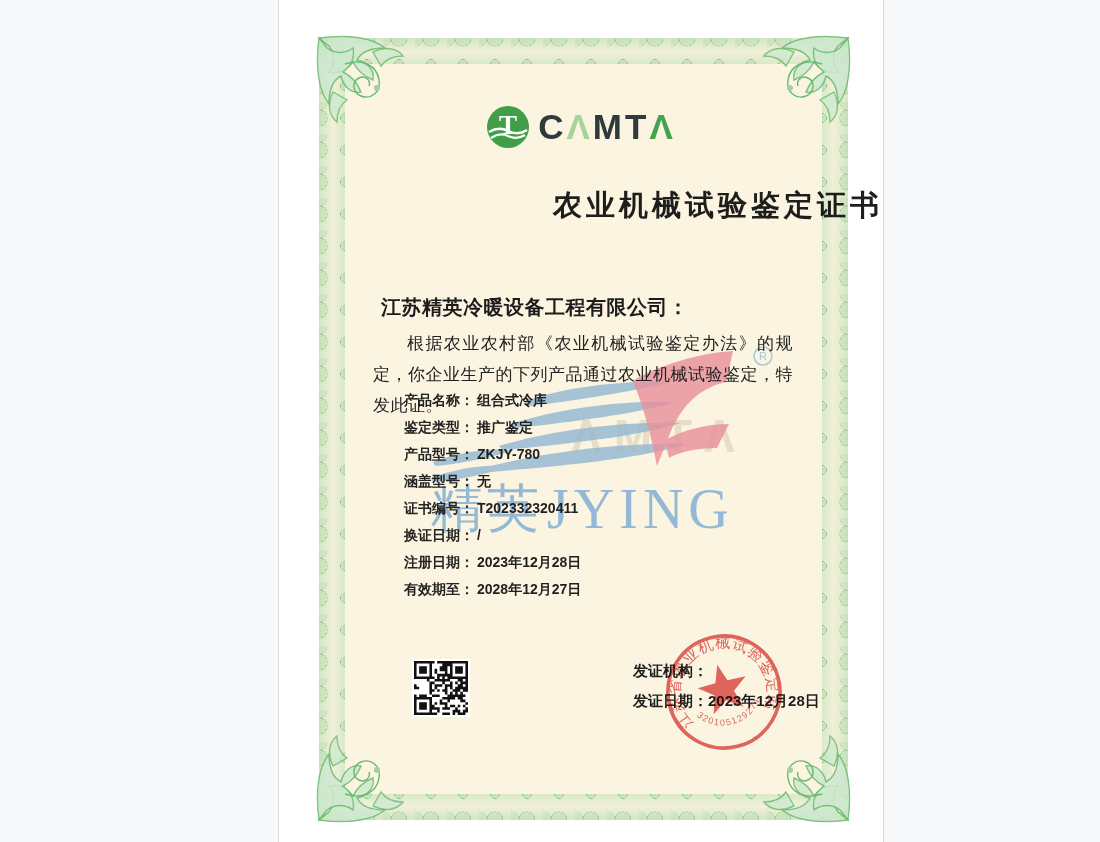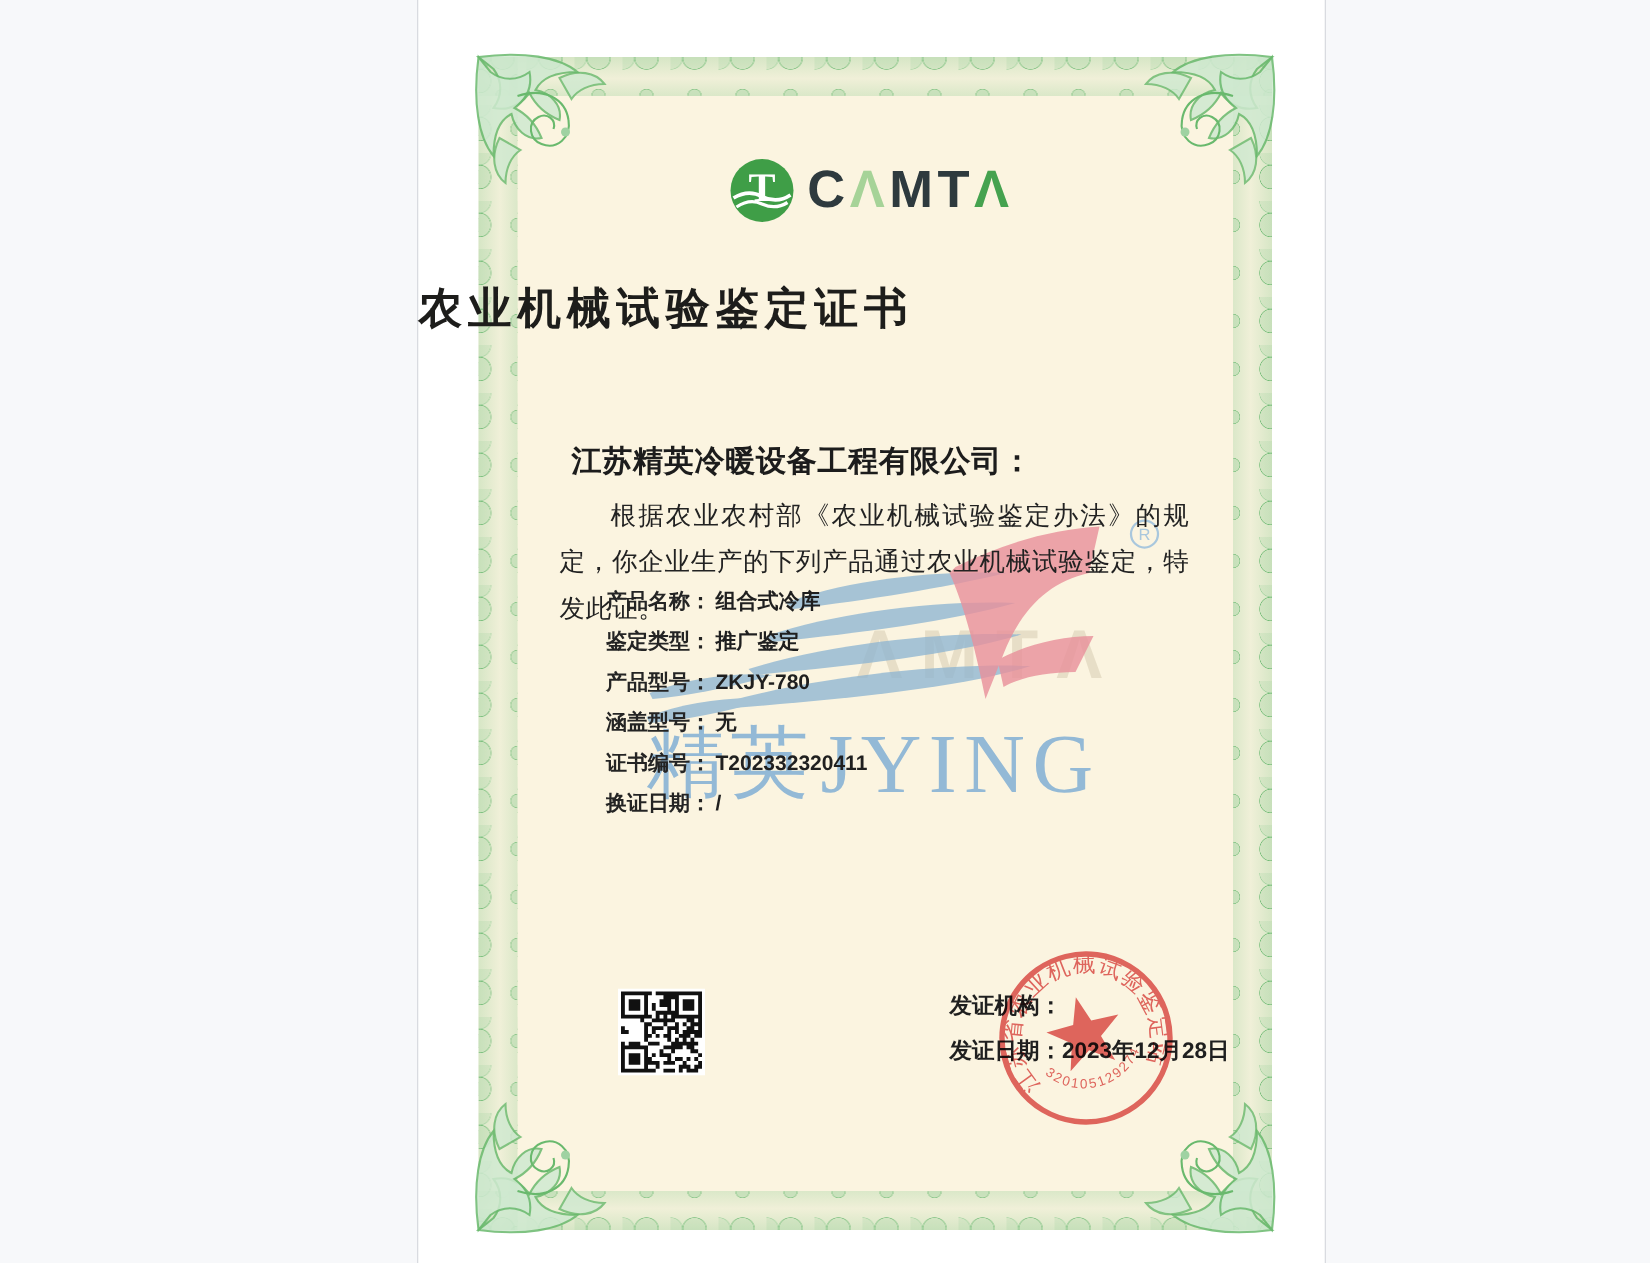--- a/index.html
+++ b/index.html
@@ -72,21 +72,21 @@
   }
   .logo-word{
     font-size:35px;font-weight:bold;letter-spacing:3px;
     font-family:"Liberation Sans","DejaVu Sans",sans-serif;
   }
   .lw-dark{color:#2e3a3e;}
   .lw-lgreen{color:#a6d398;}
   .lw-green{color:#45a24f;}
   .cert-title{
     position:absolute;left:0;right:0;top:186px;
-    text-align:left;font-family:"Liberation Serif","DejaVu Serif",serif;
+    text-align:right;font-family:"Liberation Serif","DejaVu Serif",serif;
     font-size:29px;font-weight:bold;color:#1d1d1b;letter-spacing:4px;
   }
   .addressee{
     position:absolute;left:102px;top:294px;
     font-size:20px;font-weight:600;color:#1c1c1c;letter-spacing:.5px;font-family:Liberation Serif, serif;
   }
   .body-par{
     position:absolute;left:94px;top:328px;width:420px;
     font-size:17px;line-height:31px;color:#222;
     text-indent:34px;text-align:justify;letter-spacing:.5px;
@@ -229,20 +229,28 @@
         <span class="f-label">涵盖型号：</span>
         <span class="f-value">无</span>
         </li>
       <li>
         <span class="f-label">证书编号：</span>
         <span class="f-value">T202332320411</span>
         </li>
       <li>
         <span class="f-label">换证日期：</span>
         <span class="f-value">/</span>
+        </li>
+      <li>
+        <span class="f-label">注册日期：</span>
+        <span class="f-value">2023年12月28日</span>
+        </li>
+      <li>
+        <span class="f-label">有效期至：</span>
+        <span class="f-value">2028年12月27日</span>
         </li>
     </ol>
 
     <svg class="qr" id="qr-svg" viewBox="0 0 58 58">
       <rect x="0" y="0" width="58" height="58" fill="#ffffff"></rect>
       <g id="qr-modules" fill="#111111">
           <path d="M20.00,2.00h2.57v2.57h-2.57zM25.14,2.00h2.57v2.57h-2.57zM27.71,2.00h2.57v2.57h-2.57zM30.29,2.00h2.57v2.57h-2.57zM32.86,2.00h2.57v2.57h-2.57zM35.43,2.00h2.57v2.57h-2.57zM30.29,4.57h2.57v2.57h-2.57zM32.86,4.57h2.57v2.57h-2.57zM35.43,4.57h2.57v2.57h-2.57zM27.71,7.14h2.57v2.57h-2.57zM30.29,7.14h2.57v2.57h-2.57zM32.86,7.14h2.57v2.57h-2.57zM22.57,9.71h2.57v2.57h-2.57zM27.71,9.71h2.57v2.57h-2.57zM30.29,9.71h2.57v2.57h-2.57zM32.86,9.71h2.57v2.57h-2.57zM22.57,12.29h2.57v2.57h-2.57zM32.86,12.29h2.57v2.57h-2.57zM25.14,14.86h2.57v2.57h-2.57zM27.71,14.86h2.57v2.57h-2.57zM30.29,14.86h2.57v2.57h-2.57zM32.86,14.86h2.57v2.57h-2.57zM35.43,14.86h2.57v2.57h-2.57zM20.00,17.43h2.57v2.57h-2.57zM25.14,17.43h2.57v2.57h-2.57zM30.29,17.43h2.57v2.57h-2.57zM35.43,17.43h2.57v2.57h-2.57zM14.86,20.00h2.57v2.57h-2.57zM22.57,20.00h2.57v2.57h-2.57zM25.14,20.00h2.57v2.57h-2.57zM27.71,20.00h2.57v2.57h-2.57zM30.29,20.00h2.57v2.57h-2.57zM32.86,20.00h2.57v2.57h-2.57zM35.43,20.00h2.57v2.57h-2.57zM45.71,20.00h2.57v2.57h-2.57zM48.29,20.00h2.57v2.57h-2.57zM53.43,20.00h2.57v2.57h-2.57zM17.43,22.57h2.57v2.57h-2.57zM20.00,22.57h2.57v2.57h-2.57zM30.29,22.57h2.57v2.57h-2.57zM38.00,22.57h2.57v2.57h-2.57zM43.14,22.57h2.57v2.57h-2.57zM48.29,22.57h2.57v2.57h-2.57zM50.86,22.57h2.57v2.57h-2.57zM53.43,22.57h2.57v2.57h-2.57zM2.00,25.14h2.57v2.57h-2.57zM17.43,25.14h2.57v2.57h-2.57zM22.57,25.14h2.57v2.57h-2.57zM25.14,25.14h2.57v2.57h-2.57zM27.71,25.14h2.57v2.57h-2.57zM32.86,25.14h2.57v2.57h-2.57zM35.43,25.14h2.57v2.57h-2.57zM38.00,25.14h2.57v2.57h-2.57zM45.71,25.14h2.57v2.57h-2.57zM48.29,25.14h2.57v2.57h-2.57zM53.43,25.14h2.57v2.57h-2.57zM2.00,27.71h2.57v2.57h-2.57zM4.57,27.71h2.57v2.57h-2.57zM17.43,27.71h2.57v2.57h-2.57zM22.57,27.71h2.57v2.57h-2.57zM32.86,27.71h2.57v2.57h-2.57zM38.00,27.71h2.57v2.57h-2.57zM43.14,27.71h2.57v2.57h-2.57zM45.71,27.71h2.57v2.57h-2.57zM48.29,27.71h2.57v2.57h-2.57zM50.86,27.71h2.57v2.57h-2.57zM53.43,27.71h2.57v2.57h-2.57zM17.43,30.29h2.57v2.57h-2.57zM20.00,30.29h2.57v2.57h-2.57zM25.14,30.29h2.57v2.57h-2.57zM30.29,30.29h2.57v2.57h-2.57zM32.86,30.29h2.57v2.57h-2.57zM40.57,30.29h2.57v2.57h-2.57zM43.14,30.29h2.57v2.57h-2.57zM45.71,30.29h2.57v2.57h-2.57zM50.86,30.29h2.57v2.57h-2.57zM53.43,30.29h2.57v2.57h-2.57zM17.43,32.86h2.57v2.57h-2.57zM32.86,32.86h2.57v2.57h-2.57zM38.00,32.86h2.57v2.57h-2.57zM43.14,32.86h2.57v2.57h-2.57zM48.29,32.86h2.57v2.57h-2.57zM2.00,35.43h2.57v2.57h-2.57zM7.14,35.43h2.57v2.57h-2.57zM9.71,35.43h2.57v2.57h-2.57zM12.29,35.43h2.57v2.57h-2.57zM20.00,35.43h2.57v2.57h-2.57zM22.57,35.43h2.57v2.57h-2.57zM25.14,35.43h2.57v2.57h-2.57zM35.43,35.43h2.57v2.57h-2.57zM38.00,35.43h2.57v2.57h-2.57zM40.57,35.43h2.57v2.57h-2.57zM43.14,35.43h2.57v2.57h-2.57zM45.71,35.43h2.57v2.57h-2.57zM48.29,35.43h2.57v2.57h-2.57zM50.86,35.43h2.57v2.57h-2.57zM30.29,38.00h2.57v2.57h-2.57zM32.86,38.00h2.57v2.57h-2.57zM35.43,38.00h2.57v2.57h-2.57zM38.00,38.00h2.57v2.57h-2.57zM40.57,38.00h2.57v2.57h-2.57zM45.71,38.00h2.57v2.57h-2.57zM48.29,38.00h2.57v2.57h-2.57zM27.71,40.57h2.57v2.57h-2.57zM35.43,40.57h2.57v2.57h-2.57zM48.29,40.57h2.57v2.57h-2.57zM50.86,40.57h2.57v2.57h-2.57zM22.57,43.14h2.57v2.57h-2.57zM27.71,43.14h2.57v2.57h-2.57zM30.29,43.14h2.57v2.57h-2.57zM32.86,43.14h2.57v2.57h-2.57zM53.43,43.14h2.57v2.57h-2.57zM20.00,45.71h2.57v2.57h-2.57zM32.86,45.71h2.57v2.57h-2.57zM38.00,45.71h2.57v2.57h-2.57zM40.57,45.71h2.57v2.57h-2.57zM45.71,45.71h2.57v2.57h-2.57zM50.86,45.71h2.57v2.57h-2.57zM20.00,48.29h2.57v2.57h-2.57zM22.57,48.29h2.57v2.57h-2.57zM25.14,48.29h2.57v2.57h-2.57zM30.29,48.29h2.57v2.57h-2.57zM32.86,48.29h2.57v2.57h-2.57zM35.43,48.29h2.57v2.57h-2.57zM43.14,48.29h2.57v2.57h-2.57zM53.43,48.29h2.57v2.57h-2.57zM25.14,50.86h2.57v2.57h-2.57zM40.57,50.86h2.57v2.57h-2.57zM43.14,50.86h2.57v2.57h-2.57zM45.71,50.86h2.57v2.57h-2.57zM50.86,50.86h2.57v2.57h-2.57zM53.43,50.86h2.57v2.57h-2.57zM20.00,53.43h2.57v2.57h-2.57zM22.57,53.43h2.57v2.57h-2.57zM30.29,53.43h2.57v2.57h-2.57zM32.86,53.43h2.57v2.57h-2.57zM35.43,53.43h2.57v2.57h-2.57zM40.57,53.43h2.57v2.57h-2.57zM45.71,53.43h2.57v2.57h-2.57zM48.29,53.43h2.57v2.57h-2.57zM50.86,53.43h2.57v2.57h-2.57zM2,2h18v18h-18zM4.571428571428571,4.571428571428571v12.857142857142858h12.857142857142858v-12.857142857142858zM7.142857142857143,7.142857142857143h7.714285714285715v7.714285714285715h-7.714285714285715zM38,2h18v18h-18zM40.57142857142858,4.571428571428571v12.857142857142858h12.857142857142858v-12.857142857142858zM43.142857142857146,7.142857142857143h7.714285714285715v7.714285714285715h-7.714285714285715zM2,38h18v18h-18zM4.571428571428571,40.57142857142858v12.857142857142858h12.857142857142858v-12.857142857142858zM7.142857142857143,43.142857142857146h7.714285714285715v7.714285714285715h-7.714285714285715z" fill-rule="evenodd"></path>
         </g>
     </svg>
 

